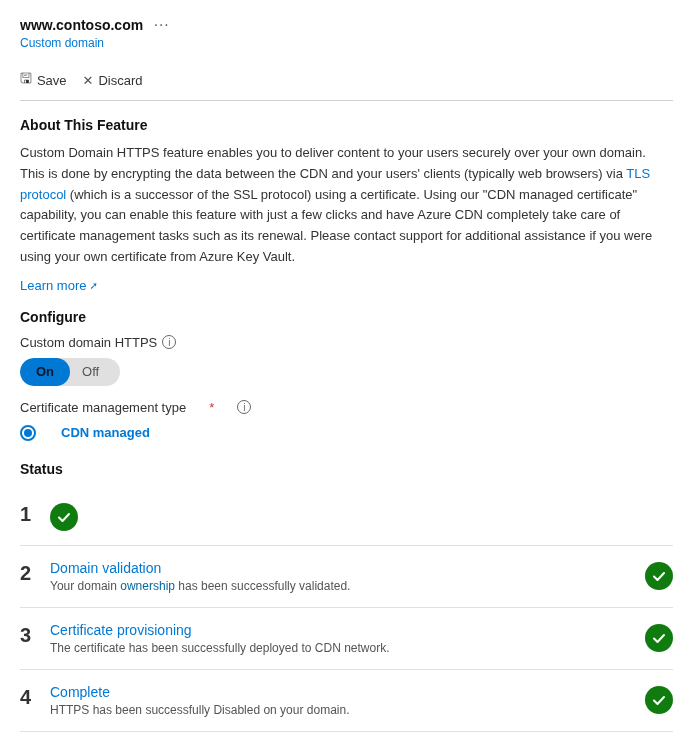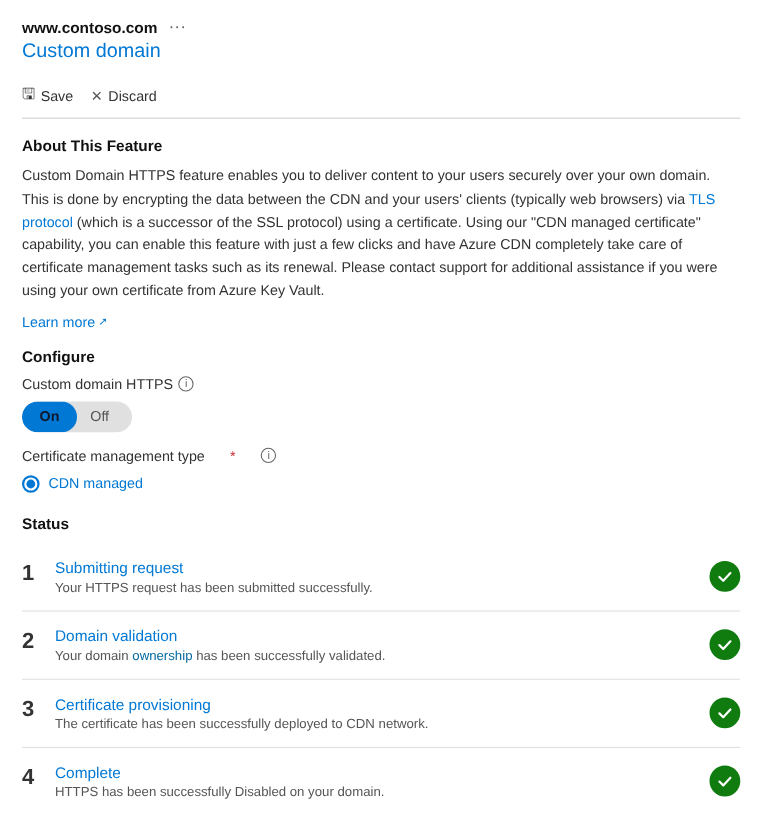--- a/index.html
+++ b/index.html
@@ -22,21 +22,21 @@
       gap: 10px;
     }
 
     .ellipsis-icon {
       font-size: 16px;
       color: #666;
       cursor: pointer;
     }
 
     .subtitle {
-      font-size: 18px;
+      font-size: 12px;
       color: #0078d4;
       margin-top: 2px;
       margin-bottom: 10px;
     }
 
     .toolbar {
       display: flex;
       align-items: center;
       gap: 16px;
       padding: 8px 0;
@@ -164,24 +164,25 @@
       margin-bottom: 10px;
     }
 
     .required {
       color: #d13438;
     }
 
     .radio-option {
       display: flex;
       align-items: center;
-      gap: 8px;
+      gap: 25px;
       font-size: 13px;
       color: #0078d4;
       margin-bottom: 20px;
+      font-weight: bold;
     }
 
     .radio-circle {
       width: 16px;
       height: 16px;
       border-radius: 50%;
       border: 2px solid #0078d4;
       display: flex;
       align-items: center;
       justify-content: center;
@@ -309,24 +310,20 @@
     </div>
     <span>CDN managed</span>
   </div>
 </div>
 
 <div class="status-section">
   <div class="section-title">Status</div>
 
   <div class="status-item">
     <span class="status-number">1</span>
-    <div class="status-content">
-      <div class="status-title">Submitting request</div>
-      <div class="status-desc">Your HTTPS request has been submitted successfully.</div>
-    </div>
     <div class="check-icon">
       <svg viewBox="0 0 16 16" fill="none">
         <path d="M3 8.5L6.5 12L13 5" stroke="white" stroke-width="2" stroke-linecap="round" stroke-linejoin="round"></path>
       </svg>
     </div>
   </div>
 
   <div class="status-item">
     <span class="status-number">2</span>
     <div class="status-content">

